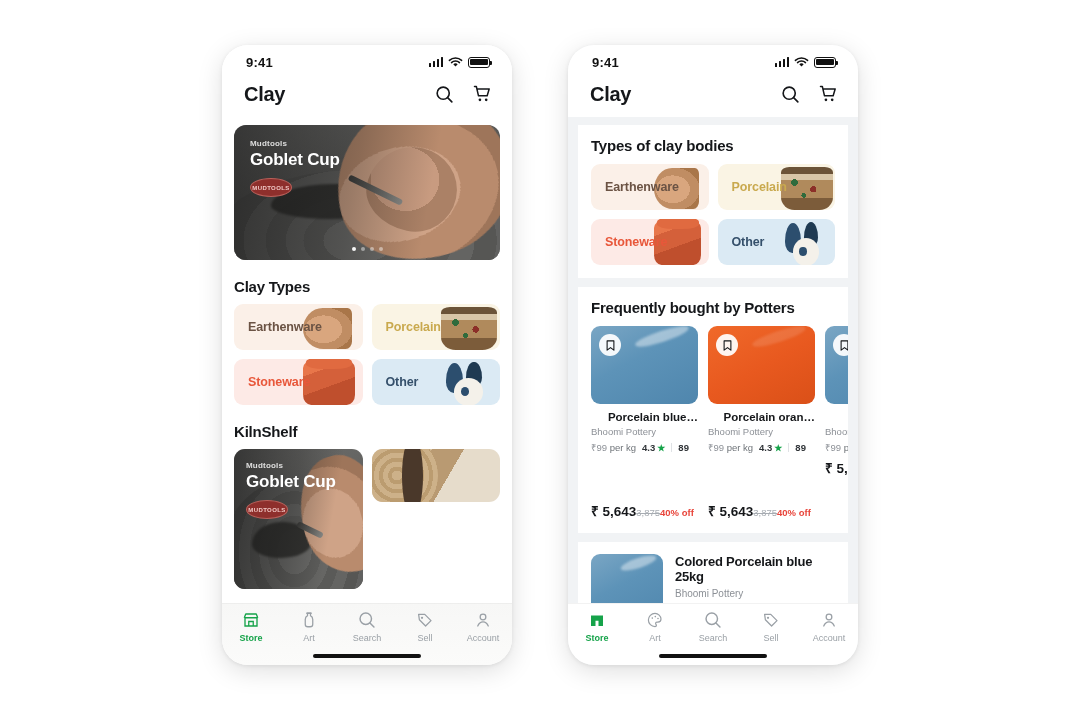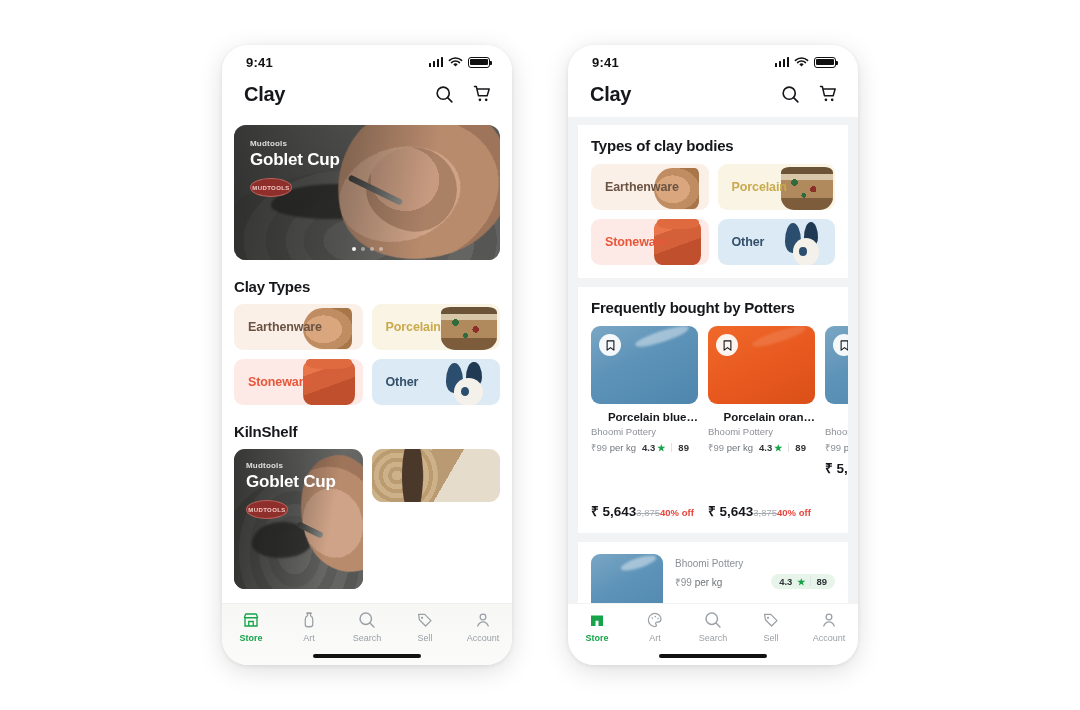--- a/index.html
+++ b/index.html
@@ -545,20 +545,21 @@
         </div>
       </div>
 
       <div class="card">
         <div class="card-body">
           <div class="detail">
             <div class="detail-thumb thumb-blue">
               <span class="thumb-gloss"></span>
             </div>
             <div class="detail-info">
+              <div class="detail-name">Colored Porcelain blue 25kg</div>
               <div class="detail-brand">Bhoomi Pottery</div>
               <div class="detail-line">
                 <span class="unit-price" style="font-size:10px">
                   <span>₹99</span>
                   <b>per kg</b>
                 </span>
                 <span class="pill">
                   <span>4.3</span>
                   <span class="star">★</span>
                   <span class="divider-v"></span>

